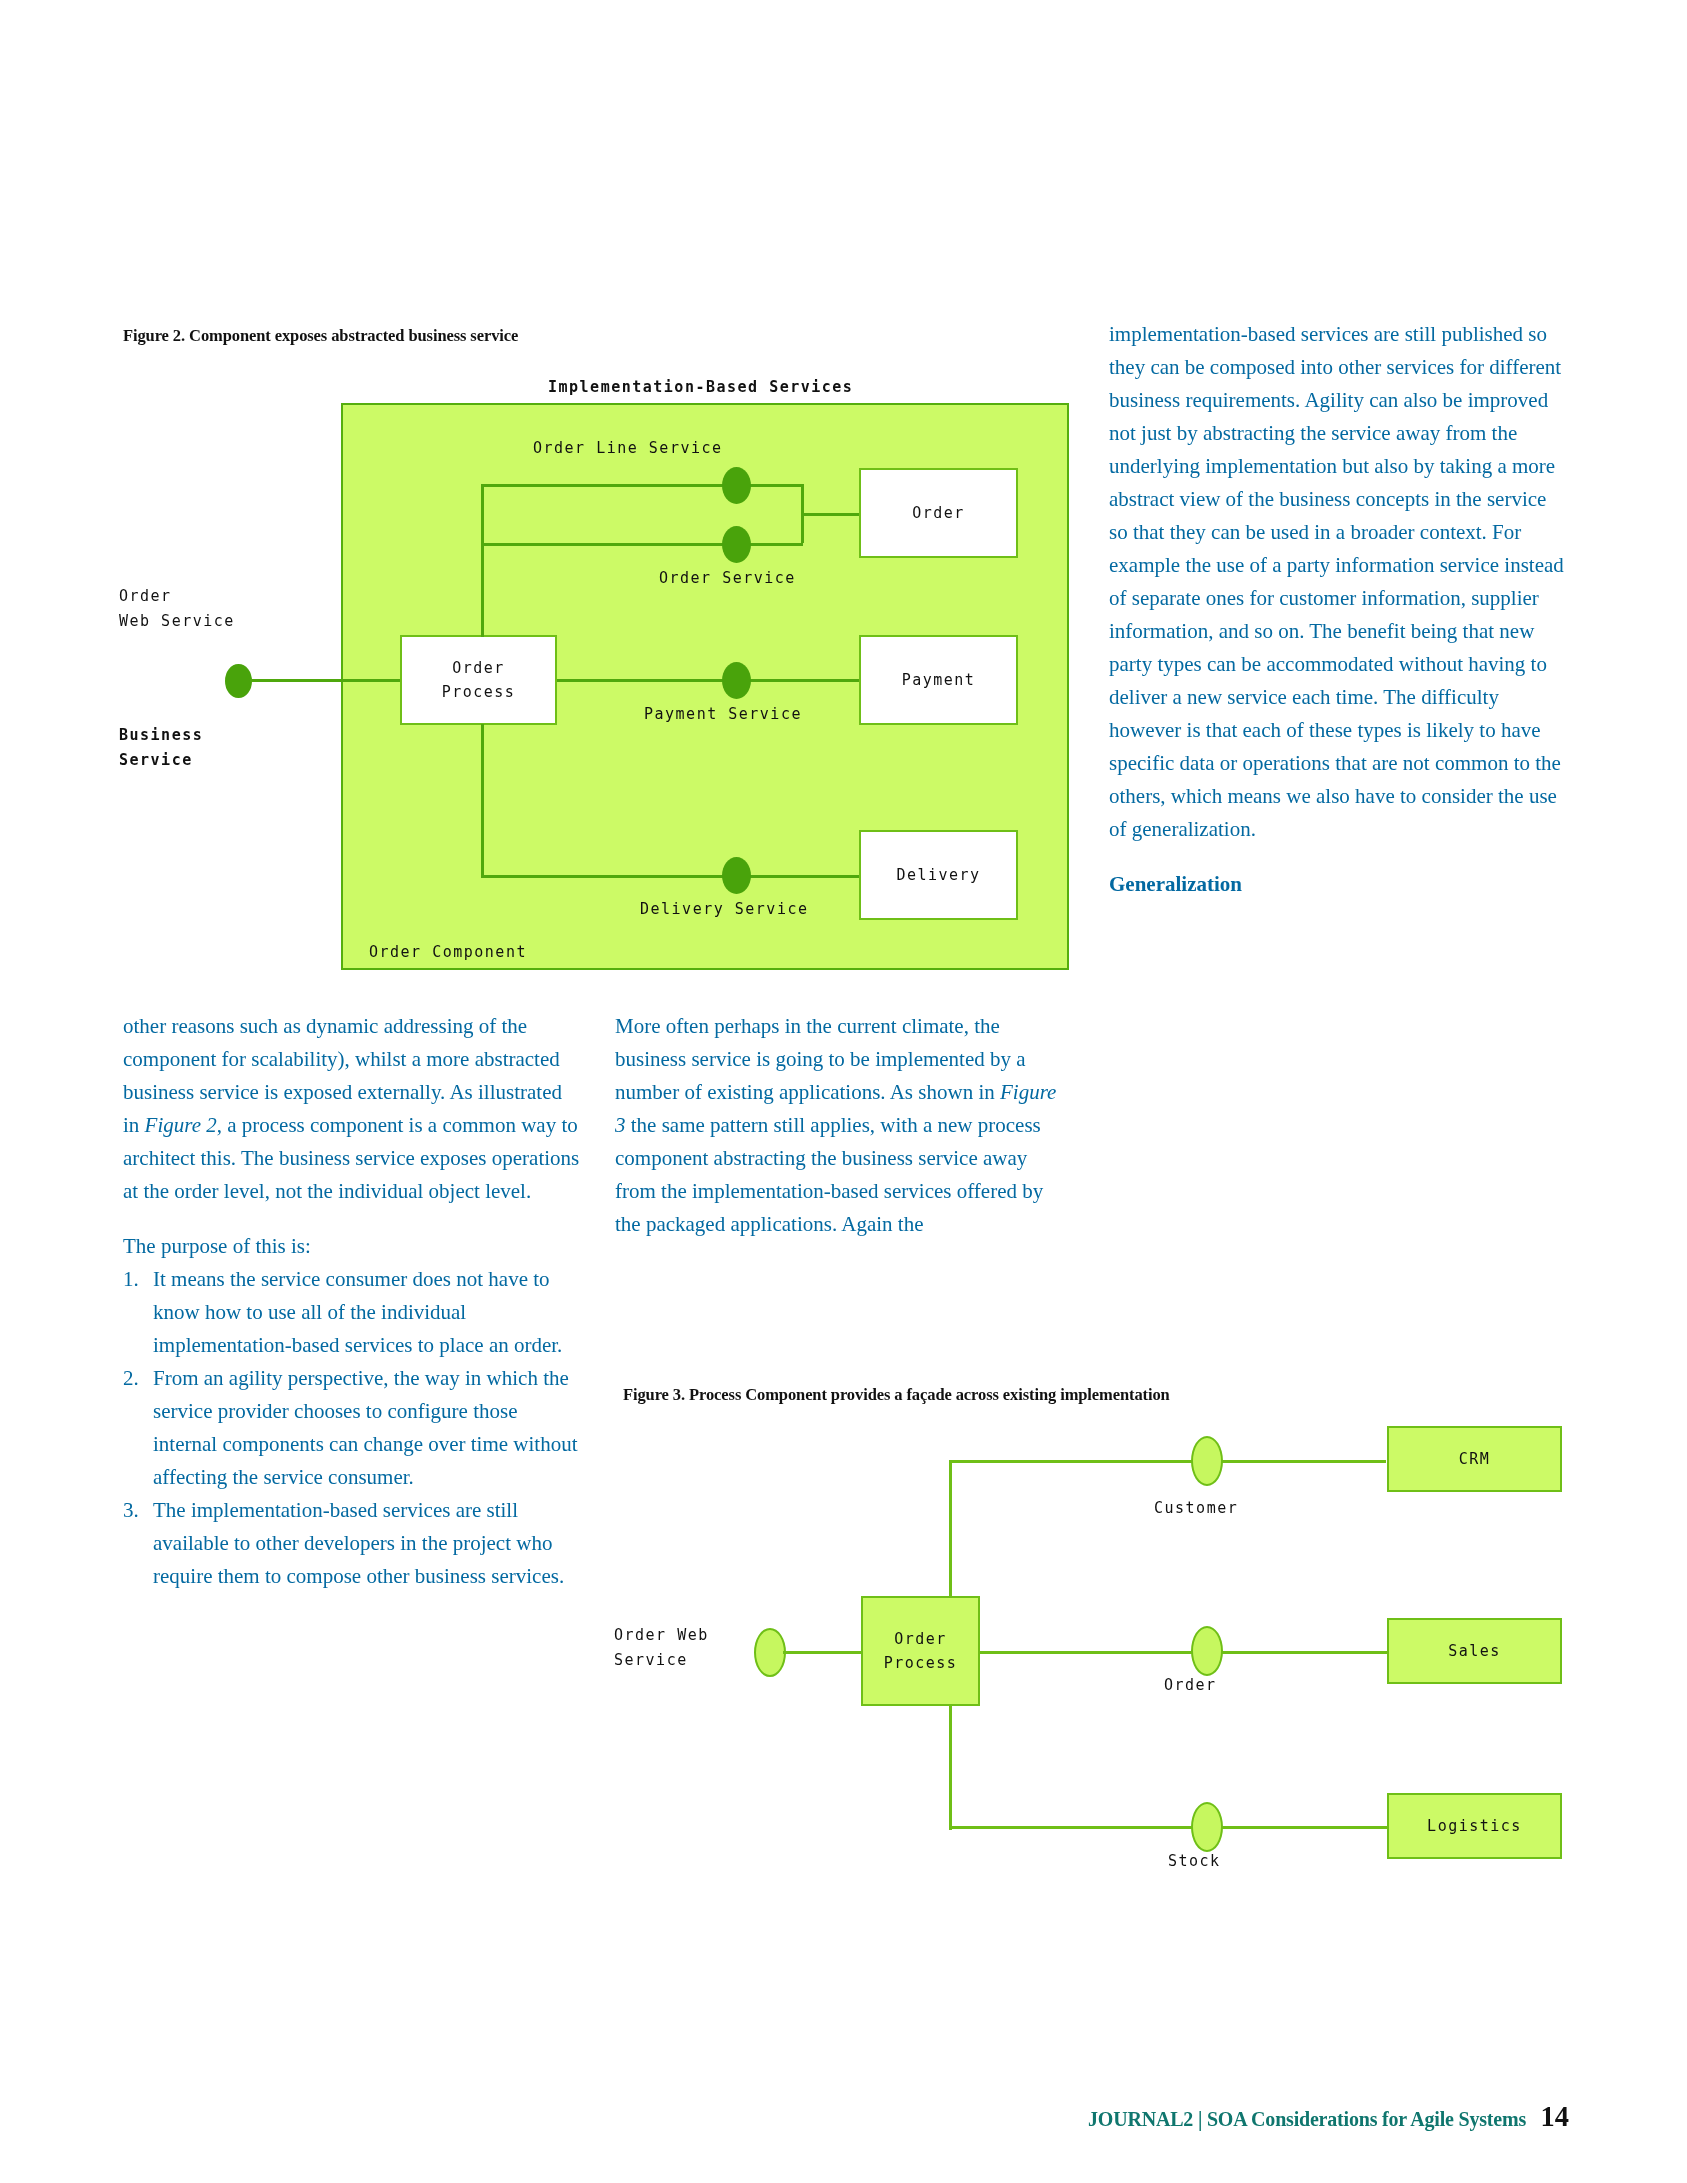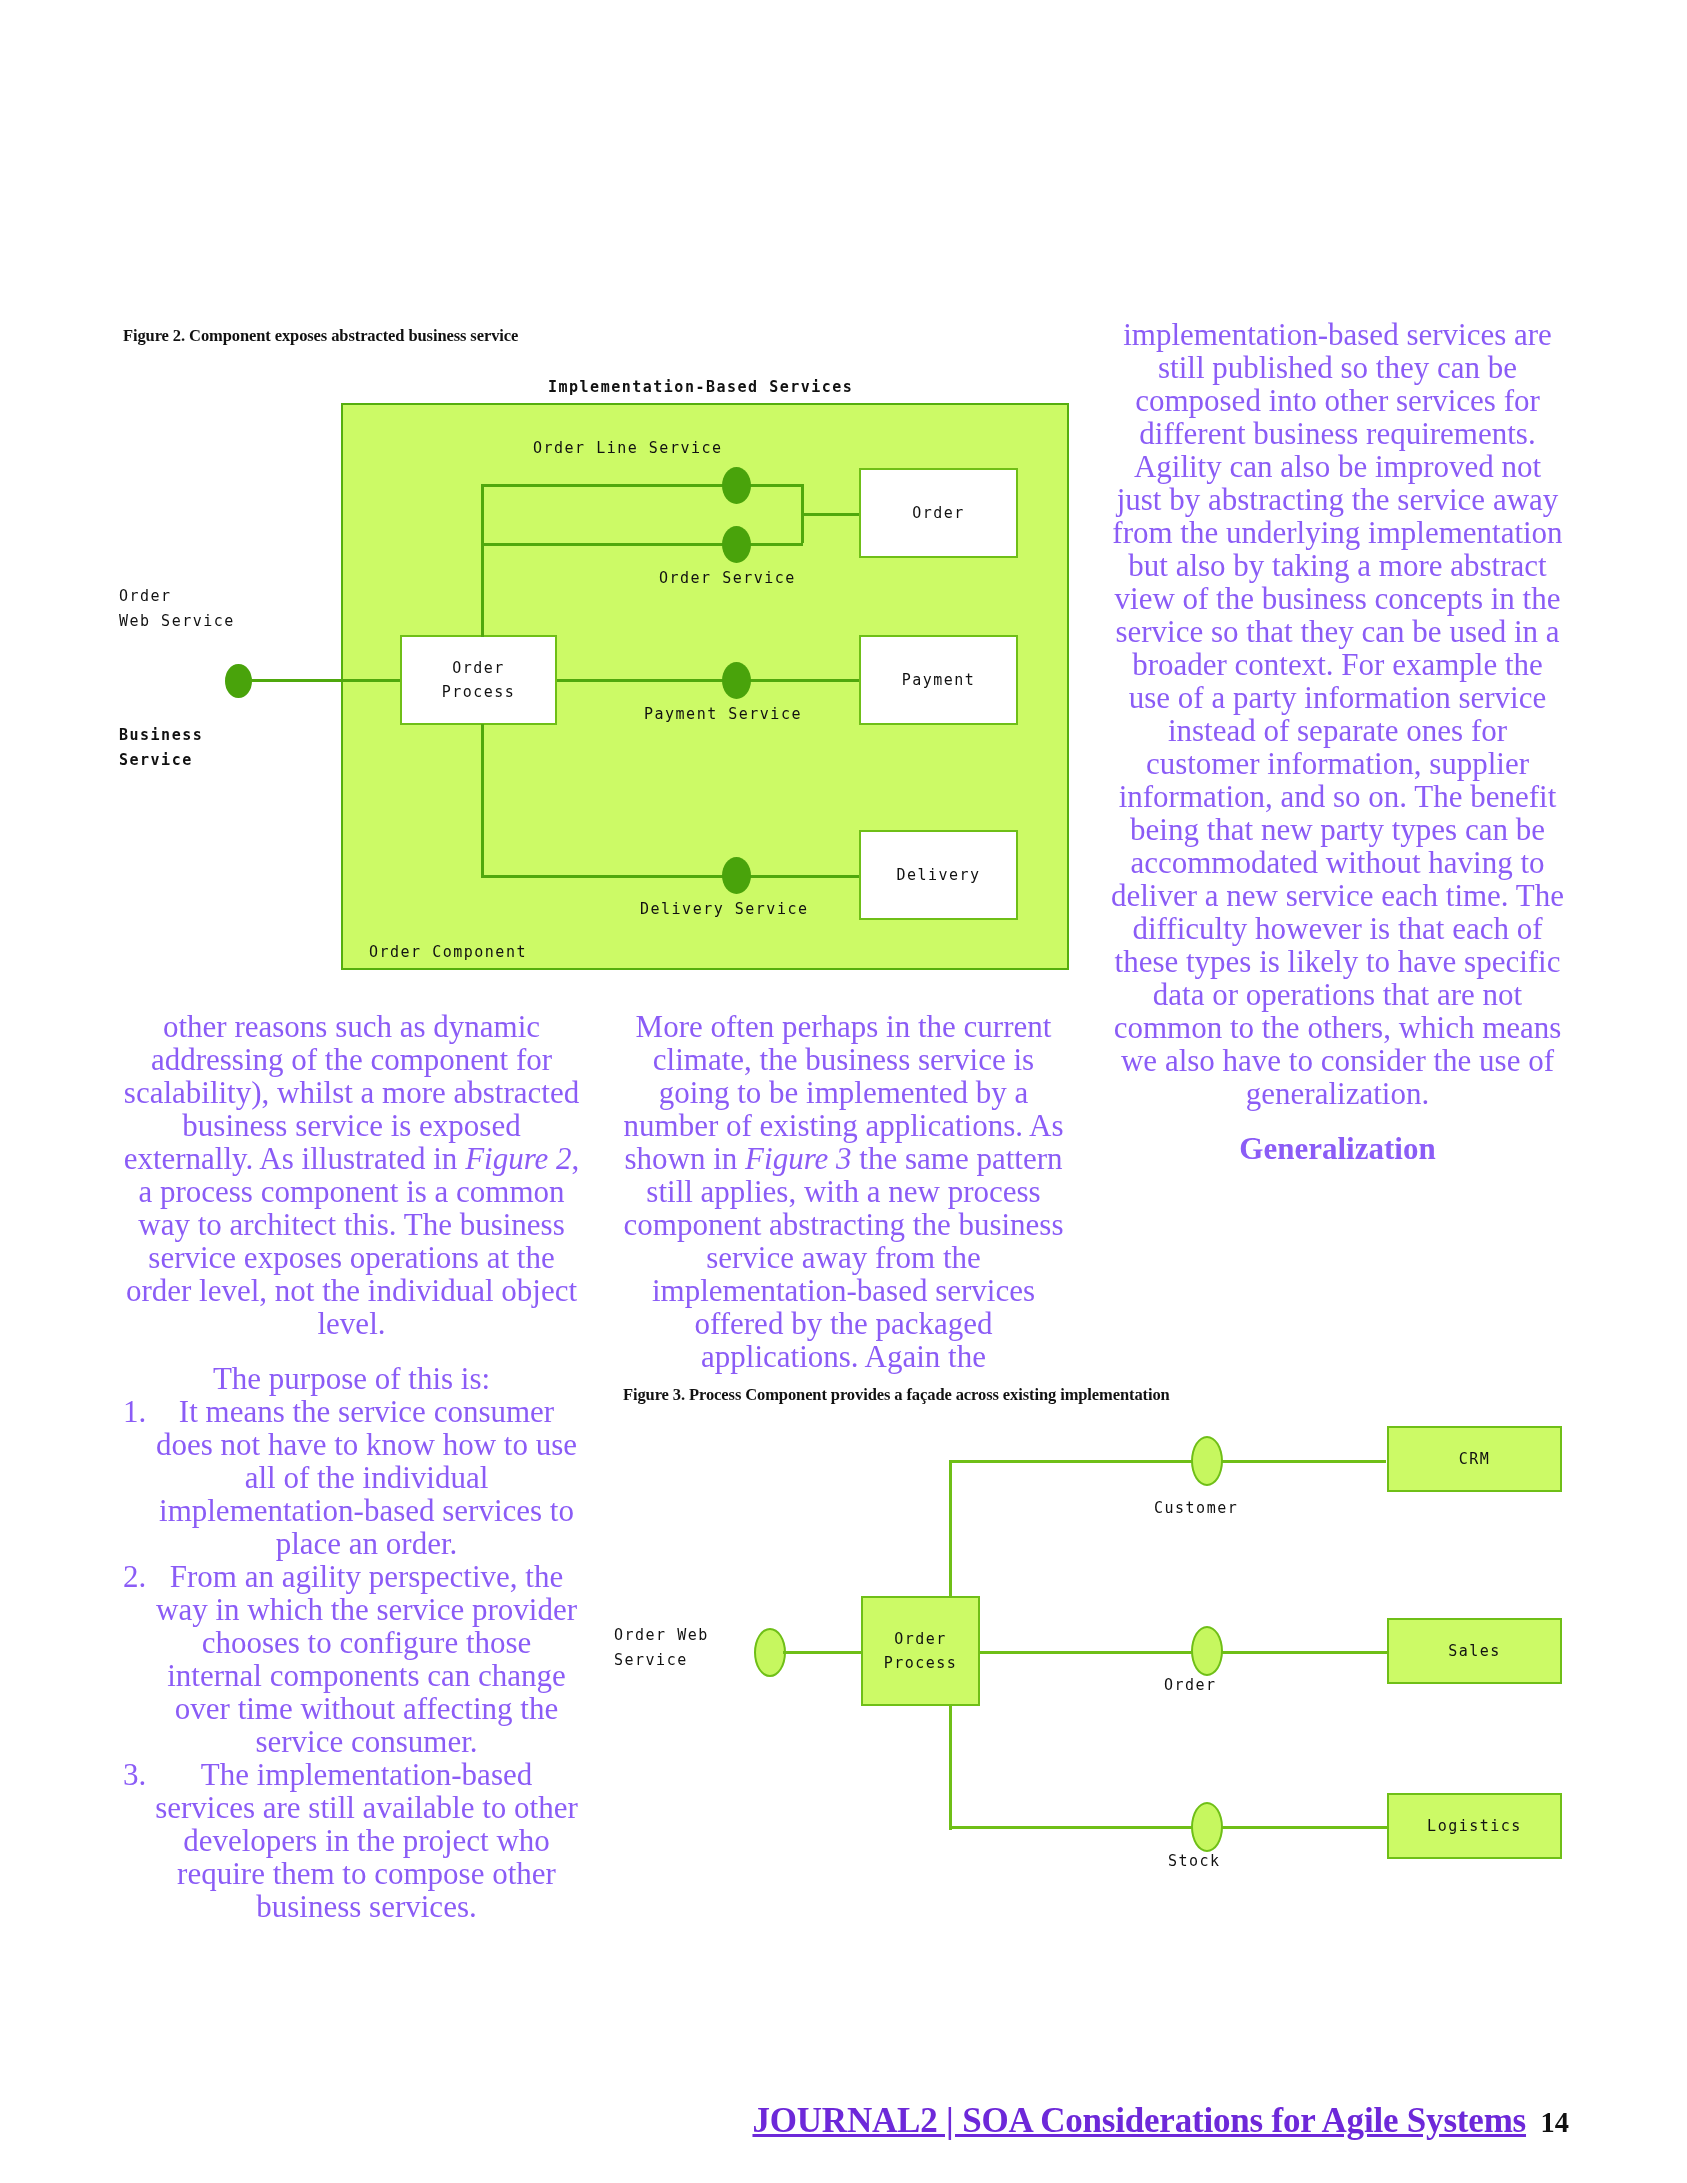--- a/index.html
+++ b/index.html
@@ -18,22 +18,22 @@
     white-space:nowrap;
   }
   .mono{
     font-family:"DejaVu Sans Mono","Liberation Mono",monospace;
     font-size:15px;color:#111;letter-spacing:1.5px;white-space:pre;
   }
   .mono.bold{font-weight:700;}
   .body-col{
     position:absolute;
     font-family:"Liberation Serif",serif;
-    font-size:31px;line-height:33px;color:#8b5cf6;
-    text-align:center;
+    font-size:21px;line-height:33px;color:#0369a1;
+    text-align:left;
   }
   .body-col p{margin:0 0 22px 0;}
   .body-col p:last-child{margin-bottom:0;}
   .body-col .h3{font-weight:700;margin:0;}
   .body-col em{font-style:italic;}
   ol.numlist{margin:0;padding:0;list-style:none;}
   ol.numlist li{
     position:relative;padding-left:30px;margin:0;
   }
   ol.numlist li .num{position:absolute;left:0;top:0;}
@@ -75,21 +75,21 @@
 
   
   #footer{
     position:absolute;left:0;right:0;bottom:0;height:99px;
   }
   .footer-inner{
     position:absolute;right:118px;top:17px;
     display:flex;align-items:baseline;gap:14.6px;
     font-family:"Liberation Serif",serif;font-weight:700;
   }
-  .footer-title{font-size:35px;color:#6d28d9;letter-spacing:-0.2px;white-space:nowrap;text-decoration:underline;}
+  .footer-title{font-size:20px;color:#0f766e;letter-spacing:-0.2px;white-space:nowrap;}
   .footer-page{font-size:28.4px;color:#111;}
 </style>
 </head>
 <body>
 
 <div class="page">
 
   <div id="figure2">
 
     <div class="fig-caption" style="position:absolute;left:123px;top:326px;">Figure 2. Component exposes abstracted business service</div>

